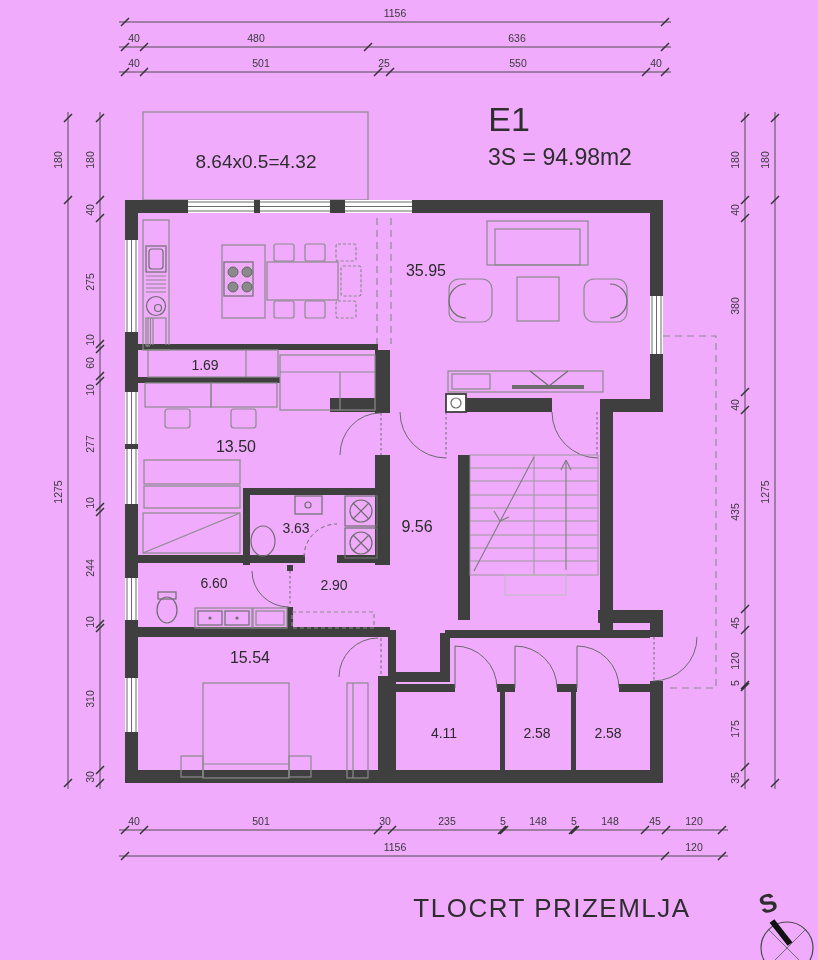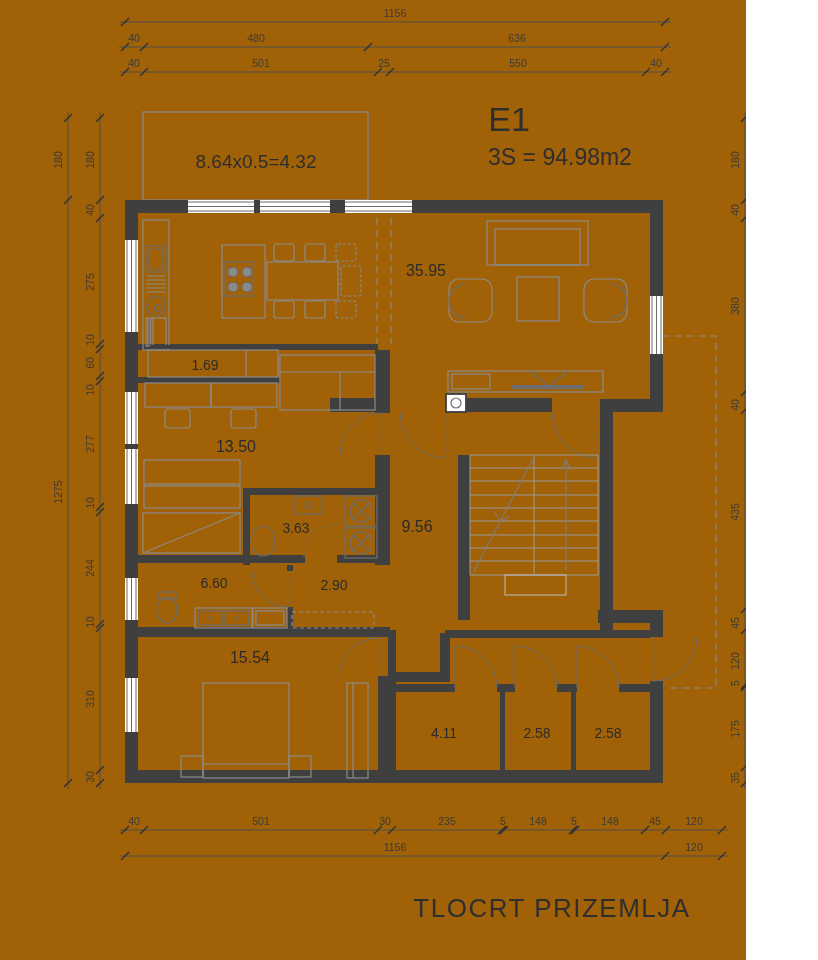--- a/index.html
+++ b/index.html
@@ -1,16 +1,16 @@
 <!DOCTYPE html>
 <html><head>
 <meta charset="utf-8">
 <style>
   html,body{margin:0;padding:0;background:#fff;}
-  #stage{position:relative;width:746px;height:960px;background:#a16207;overflow:hidden;
+  #stage{position:relative;width:818px;height:960px;background:#f0abfc;overflow:hidden;
          font-family:"Liberation Sans", sans-serif;}
   svg text{font-family:"Liberation Sans", sans-serif;fill:#2e2e2e;}
   .dim{font-size:10.5px;fill:#3a3a3a;}
   .rl{font-size:14px;fill:#2b2b2b;}
   .rl-big{font-size:16px;fill:#2b2b2b;}
   .wall{fill:#3f3f3f;stroke:none;}
   .thin{stroke:#4f4f4f;stroke-width:1;fill:none;}
   .furn{stroke:#8b8b8b;stroke-width:1.2;fill:none;}
   .furn-dark{stroke:#6e6e6e;stroke-width:1.2;fill:none;}
   .win{stroke:#5a5a5a;stroke-width:0.9;fill:none;}

